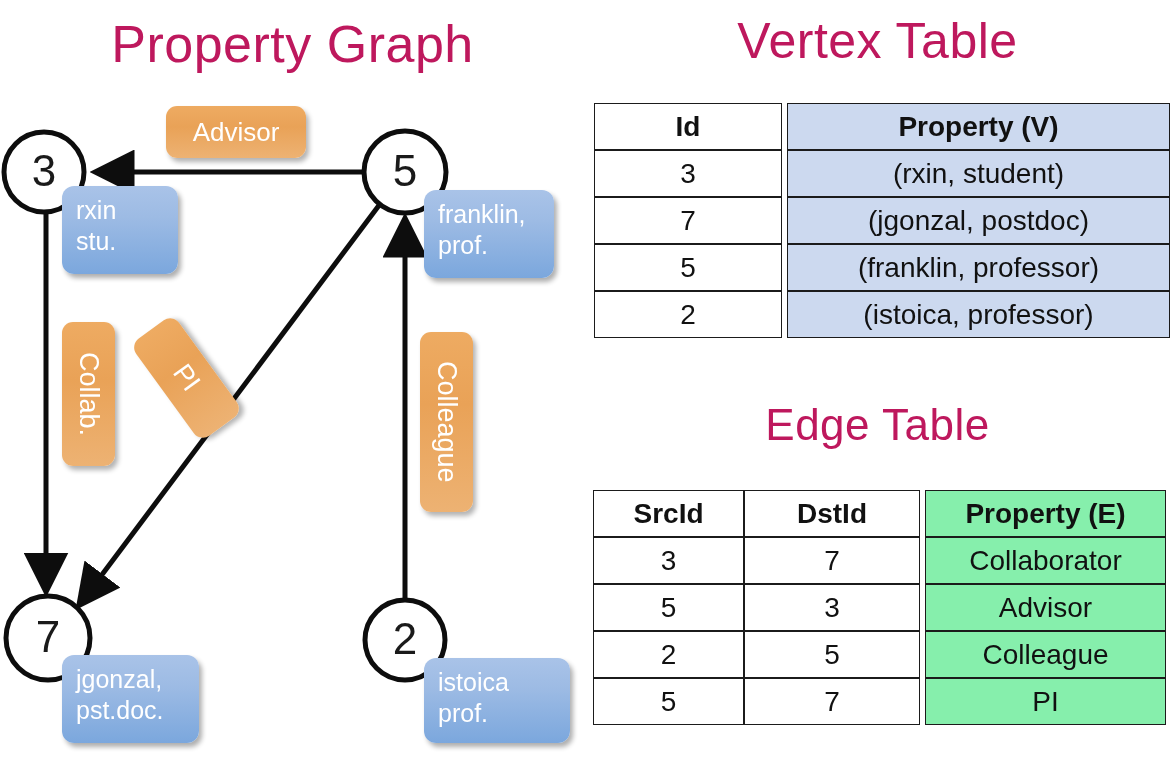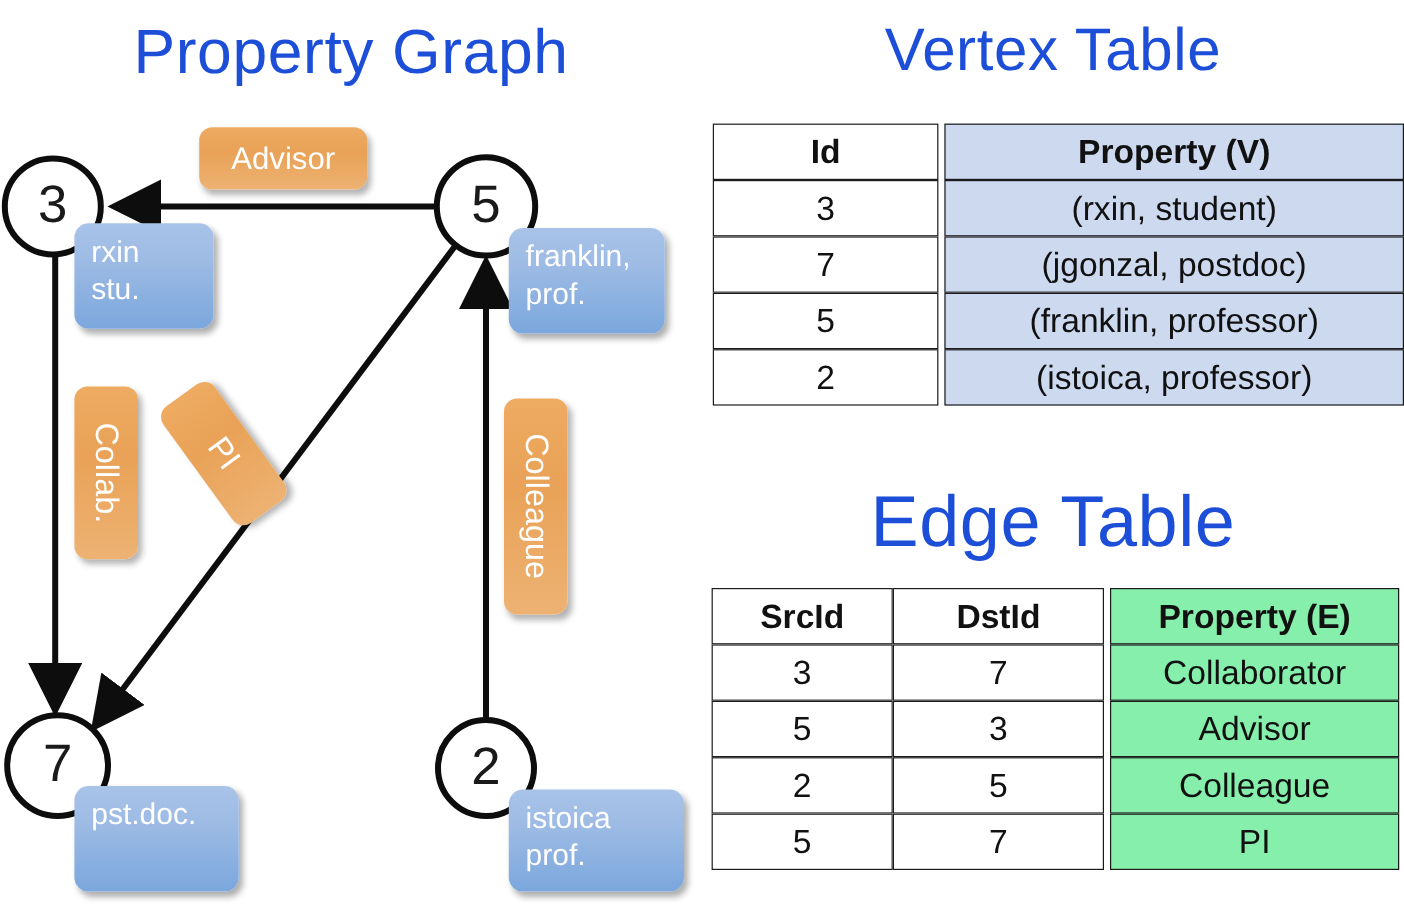--- a/index.html
+++ b/index.html
@@ -10,28 +10,28 @@
     overflow:hidden;
     position:relative;
   }
   .stage{position:absolute;left:0;top:0;width:1170px;height:760px;}
 
   
   .title{
     position:absolute;
     font-family:"Liberation Sans", sans-serif;
     font-weight:300;
-    color:#1d4ed8;
+    color:#be185d;
     letter-spacing:0.5px;
     white-space:nowrap;
     -webkit-font-smoothing:antialiased;
   }
   #title-property-graph{left:0;top:14px;width:585px;text-align:center;font-size:52px;}
   #title-vertex-table{left:585px;top:12px;width:585px;text-align:center;font-size:50px;}
-  #title-edge-table{left:585px;top:400px;width:585px;text-align:center;font-size:60px;}
+  #title-edge-table{left:585px;top:400px;width:585px;text-align:center;font-size:44px;}
 
   
   #graph-svg{position:absolute;left:0;top:0;width:585px;height:760px;}
 
   
   .node-label{
     position:absolute;
     font-size:44px;
     font-weight:300;
     color:#1a1a1a;
@@ -143,20 +143,21 @@
     <div>rxin</div>
     <div>stu.</div>
   </div>
 
   <div class="vbox" style="left:424px;top:190px;width:130px;height:88px;">
     <div>franklin,</div>
     <div>prof.</div>
   </div>
 
   <div class="vbox" style="left:62px;top:655px;width:137px;height:88px;">
+    <div>jgonzal,</div>
     <div>pst.doc.</div>
   </div>
 
   <div class="vbox" style="left:424px;top:658px;width:146px;height:85px;">
     <div>istoica</div>
     <div>prof.</div>
   </div>
 
   <table class="tbl" id="vertex-table" style="left:594px;top:103px;">
     <tbody>

